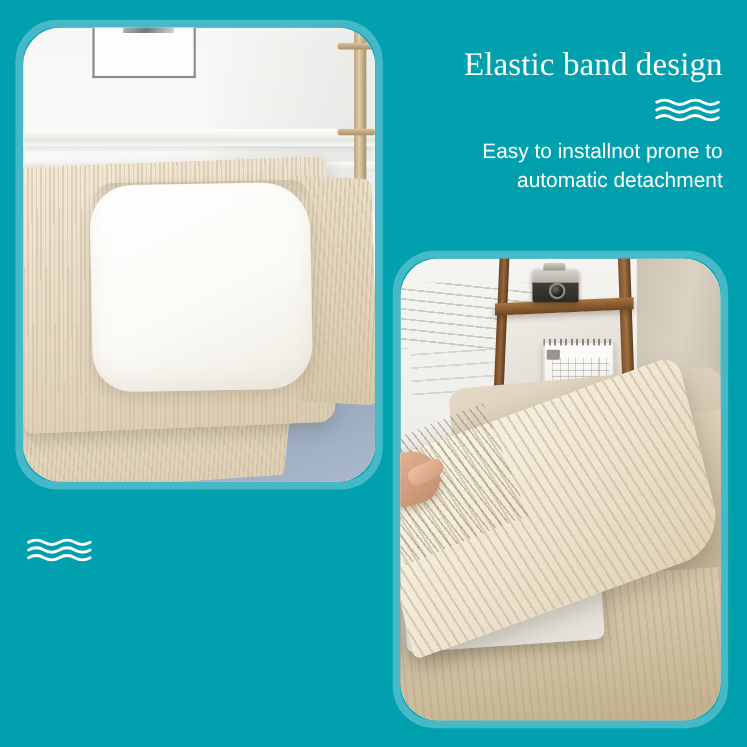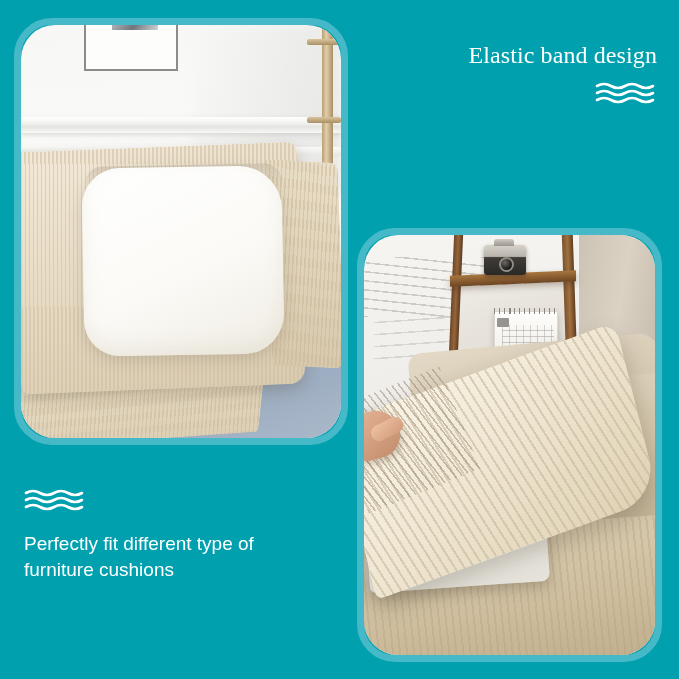--- a/index.html
+++ b/index.html
@@ -288,21 +288,21 @@
 
   
   .text-block { position:absolute; color:#ffffff; }
 
   #text-top-right { right:22px; top:42px; width:288px; text-align:right; }
   #text-bottom-left { left:24px; top:472px; width:300px; text-align:left; }
 
   .headline {
     font-family:"Liberation Serif", serif;
     font-weight:400;
-    font-size:24px;
+    font-size:30px;
     line-height:1.12;
     letter-spacing:0.1px;
     white-space:pre-line;
   }
   #text-bottom-left .headline { font-size:31px; }
 
   .wave-divider { margin:12px 0 0 0; line-height:0; }
   #text-top-right .wave-divider { text-align:right; }
   #text-bottom-left .wave-divider { text-align:left; margin-top:16px; }
 
@@ -385,29 +385,29 @@
     <div class="headline">Elastic band design</div>
     <div class="wave-divider">
       <svg width="62" height="24" viewBox="0 0 62 24" aria-hidden="true">
         <g fill="none" stroke="#ffffff" stroke-width="2.6" stroke-linecap="round">
           <path d="M2 5 q7 -4 14 0 t14 0 t14 0 t14 0"></path>
           <path d="M2 12 q7 -4 14 0 t14 0 t14 0 t14 0"></path>
           <path d="M2 19 q7 -4 14 0 t14 0 t14 0 t14 0"></path>
         </g>
       </svg>
     </div>
+    <div class="subtext">Easy to installnot prone to
+automatic detachment</div>
   </div>
 
   <div class="text-block" id="text-bottom-left">
     <div class="wave-divider">
       <svg width="62" height="24" viewBox="0 0 62 24" aria-hidden="true">
         <g fill="none" stroke="#ffffff" stroke-width="2.6" stroke-linecap="round">
           <path d="M2 5 q7 -4 14 0 t14 0 t14 0 t14 0"></path>
           <path d="M2 12 q7 -4 14 0 t14 0 t14 0 t14 0"></path>
           <path d="M2 19 q7 -4 14 0 t14 0 t14 0 t14 0"></path>
         </g>
       </svg>
     </div>
-    <div class="subtext">Perfectly fit different type of
-furniture cushions</div>
   </div>
 
 </div>
 
 </body></html>

